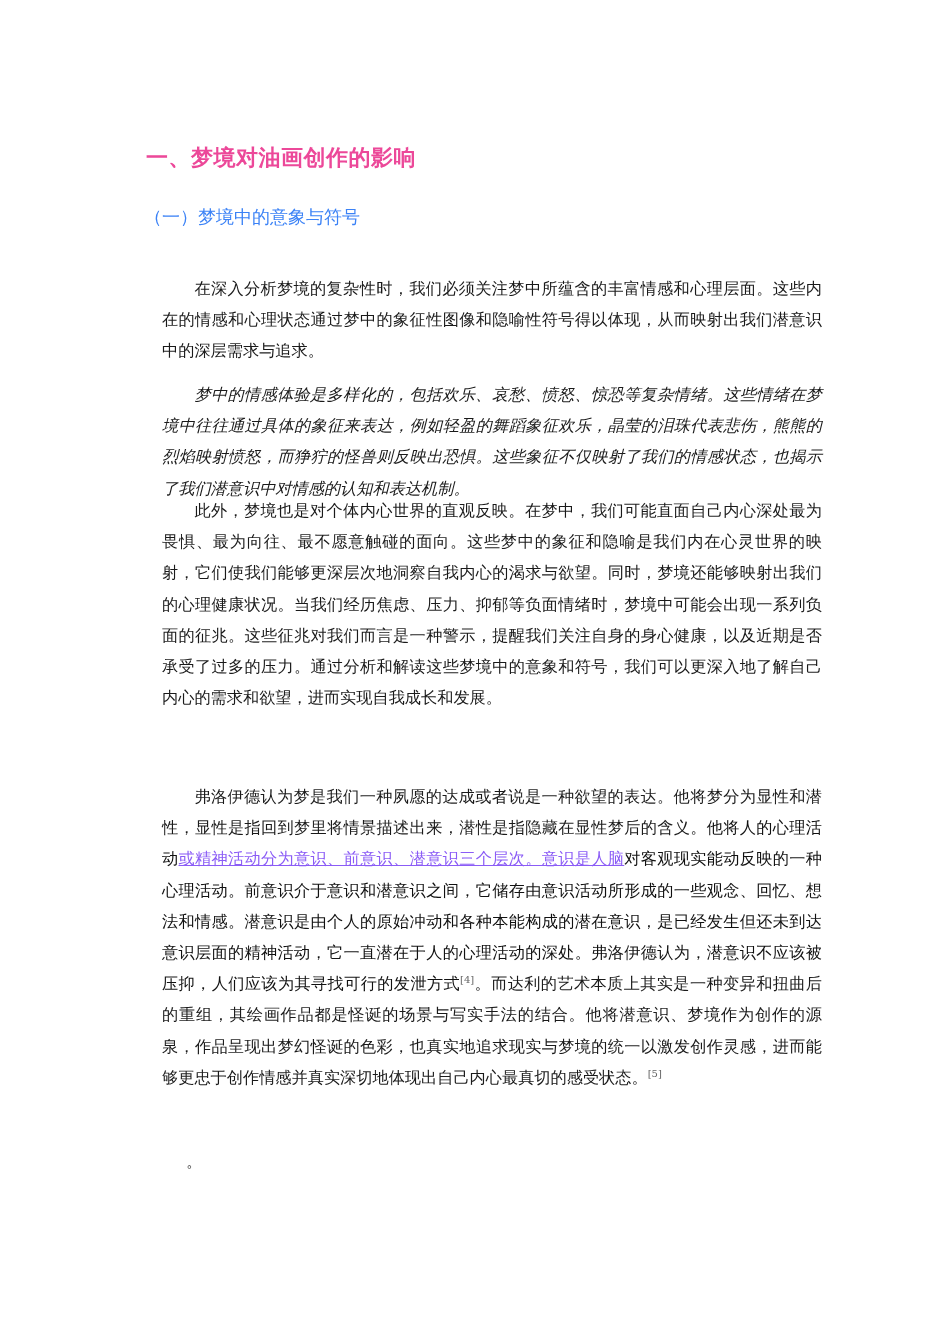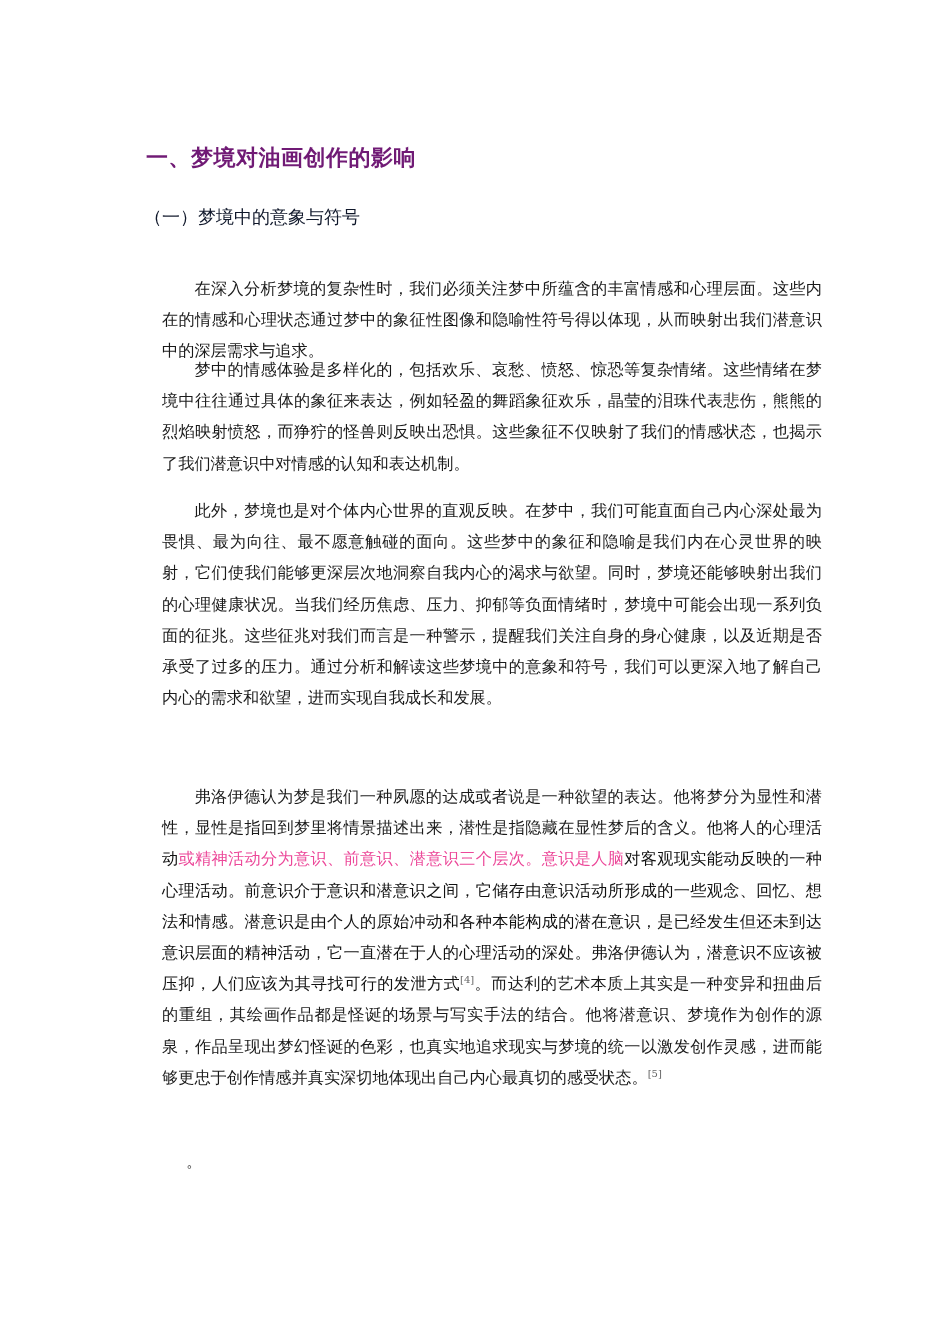--- a/index.html
+++ b/index.html
@@ -5,54 +5,54 @@
   html, body { margin: 0; padding: 0; background: #ffffff; }
   body { width: 950px; height: 1344px; position: relative; overflow: hidden; }
   .page {
     position: absolute; left: 146px; top: 0; width: 660px;
     color: #1a1a1a;
     font-family: "DejaVu Serif", "Liberation Serif", serif;
   }
   .h1 {
     position: absolute; top: 143px; left: 0;
     font-family: "DejaVu Sans", "Liberation Sans", sans-serif;
-    font-weight: bold; font-size: 22px; letter-spacing: 0.5px; color: #701a75;
+    font-weight: bold; font-size: 22px; letter-spacing: 0.5px; color: #ec4899;
     white-space: nowrap;
   }
   .h2 {
     position: absolute; top: 205px; left: -2px;
     font-family: "DejaVu Sans", "Liberation Sans", sans-serif;
-    font-size: 18px; color: #0f172a; white-space: nowrap;
+    font-size: 18px; color: #3b82f6; white-space: nowrap;
   }
   .para {
     position: absolute; left: 0; width: 660px;
     font-size: 16.2px; line-height: 31.2px;
     text-align: justify; text-indent: 2em;
     margin: 16px; color: #1a1a1a;
     word-break: break-all;
   }
   .bold-seg {
     font-family: "DejaVu Sans", "Liberation Sans", sans-serif;
     font-weight: 500; color: #111;
   }
-  .gray-seg { color: #ec4899; }
+  .gray-seg { color: #8b5cf6; text-decoration: underline; }
   sup.cite { font-size: 10px; color: #666; vertical-align: 6px; line-height: 0; }
   .stray {
     position: absolute; left: 40px; top: 1152px; font-size: 16px; color: #333;
   }
 </style>
 </head>
 <body>
 
 <div class="page">
   <div class="h1">一、梦境对油画创作的影响</div>
   <div class="h2">（一）梦境中的意象与符号</div>
 
   <p class="para" style="top:257px;">在深入分析梦境的复杂性时，我们必须关注梦中所蕴含的丰富情感和心理层面。这些内在的情感和心理状态通过梦中的象征性图像和隐喻性符号得以体现，从而映射出我们潜意识中的深层需求与追求。</p>
-  <p class="para" style="top:338px;">梦中的情感体验是多样化的，包括欢乐、哀愁、愤怒、惊恐等复杂情绪。这些情绪在梦境中往往通过具体的象征来表达，例如轻盈的舞蹈象征欢乐，晶莹的泪珠代表悲伤，熊熊的烈焰映射愤怒，而狰狞的怪兽则反映出恐惧。这些象征不仅映射了我们的情感状态，也揭示了我们潜意识中对情感的认知和表达机制。</p>
+  <p class="para" style="top:363px;font-style:italic;">梦中的情感体验是多样化的，包括欢乐、哀愁、愤怒、惊恐等复杂情绪。这些情绪在梦境中往往通过具体的象征来表达，例如轻盈的舞蹈象征欢乐，晶莹的泪珠代表悲伤，熊熊的烈焰映射愤怒，而狰狞的怪兽则反映出恐惧。这些象征不仅映射了我们的情感状态，也揭示了我们潜意识中对情感的认知和表达机制。</p>
   <p class="para" style="top:479px;">此外，梦境也是对个体内心世界的直观反映。在梦中，我们可能直面自己内心深处最为畏惧、最为向往、最不愿意触碰的面向。这些梦中的象征和隐喻是我们内在心灵世界的映射，它们使我们能够更深层次地洞察自我内心的渴求与欲望。同时，梦境还能够映射出我们的心理健康状况。当我们经历焦虑、压力、抑郁等负面情绪时，梦境中可能会出现一系列负面的征兆。这些征兆对我们而言是一种警示，提醒我们关注自身的身心健康，以及近期是否承受了过多的压力。通过分析和解读这些梦境中的意象和符号，我们可以更深入地了解自己内心的需求和欲望，进而实现自我成长和发展。</p>
 
   <p class="para" style="top:765px;">
     <span>弗洛伊德认为梦是我们一种夙愿的达成或者说是一种欲望的表达。他将梦分为显性和潜性，显性是指回到梦里将情景描述出来，潜性是指隐藏在显性梦后的含义。</span><span class="bold-seg">他将人的心理活动</span><span class="gray-seg">或精神活动分为意识、前意识、潜意识三个层次。意识是人脑</span><span class="bold-seg">对客观现实能动反映的一种心理活动。前意识介于意识和潜意识之间，它储存由意识活动所形成的一些观念、回忆、想法和情感。潜意识是由个人的原始冲动和各种本能构成的潜在意识，是已经发生但还未到达意识层面的精神活动，它一直潜在于人的心理活动的深处。弗洛伊德认为，潜意识不应该被压抑，人们应该为其寻找可行的发泄方式</span><sup class="cite">[4]</sup><span>。而达利的艺术本质上其实是一种变异和扭曲后的重组，其绘画作品都是怪诞的场景与写实手法的结合。他将潜意识、梦境作为创作的源泉，作品呈现出梦幻怪诞的色彩，也真实地追求现实与梦境的统一以激发创作灵感，进而能够更忠于创作情感并真实深切地体现出自己内心最真切的感受状态。</span><sup class="cite">[5]</sup>
   </p>
 
   <div class="stray">。</div>
 </div>
 
 </body></html>

